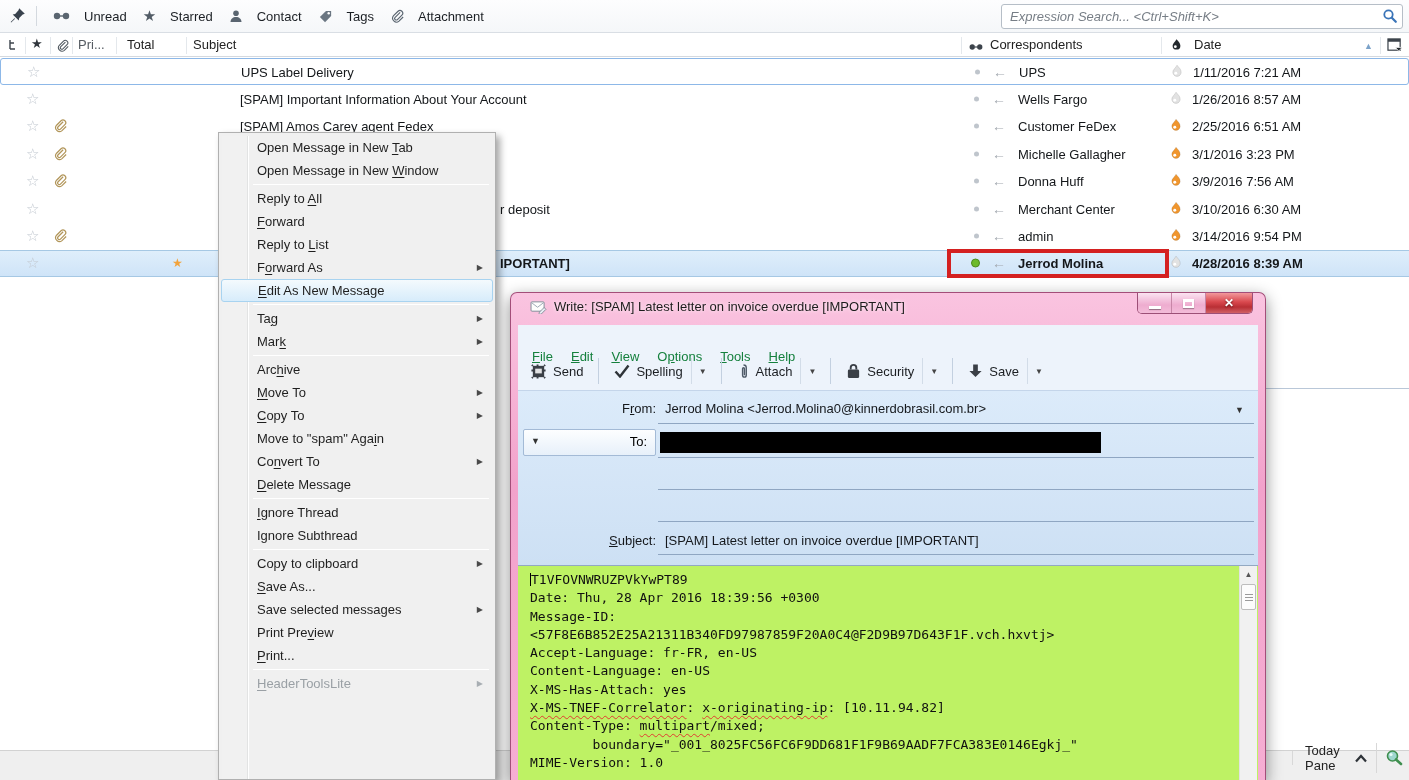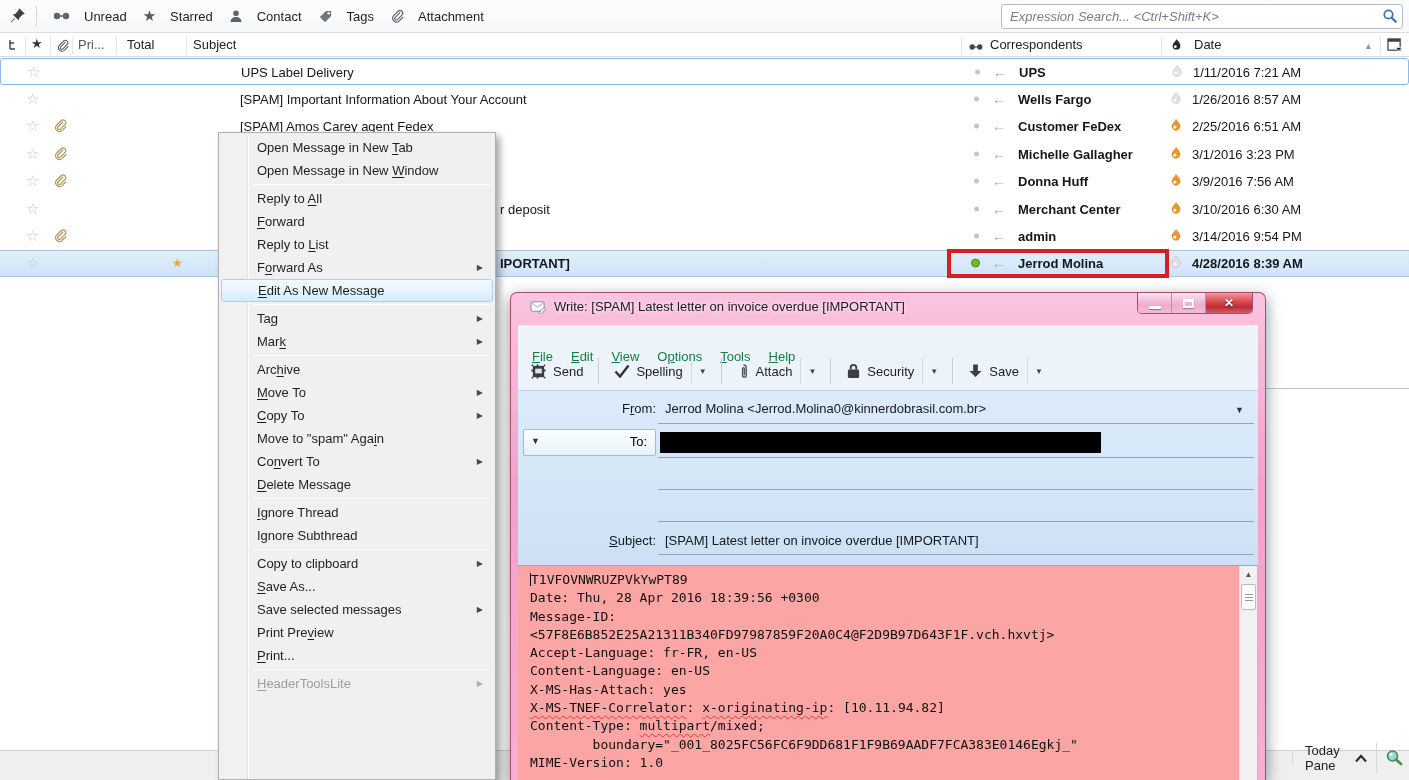--- a/index.html
+++ b/index.html
@@ -38,21 +38,21 @@
   .star-o { left:26px; color:#c3c9d1; font-size:15px; }
   .clip-c { left:53px; color:#b2965a; }
   .flag-c { left:172px; color:#f2a33c; font-size:12px; }
   .subj { left:193px;margin-left:47px; }
   .row.selected .subj { left:188px; }
   .subj-tail { left:500px; }
   .dot { left:974px; width:5px; height:5px; border-radius:50%; background:#bfc5cc; }
   .dot.green { left:971px; width:9px; height:9px; background:var(--dot_green);
     border:1px solid #4e8a1f; }
   .arr { left:992px; color:#a3a9b0; font-weight:bold; font-size:14px; }
-  .corr-name { left:1018px;font-weight:bold; }
+  .corr-name { left:1018px; }
   .flame-c { left:1169px; }
   .flame-c svg { display:block; }
   .flame-c { color:var(--flame_gray); }
   .flame-c.orange { color:var(--flame_orange); }
   .date { left:1192px; }
   .redbox { position:absolute; border:4px solid var(--accent_red); z-index:3; }
 
   
   .ctx-menu { left:218px; top:132px; width:278px; height:648px; z-index:20;
     background:#f0f0f0; border:1px solid #b0b0b0; padding:3px 2px;
@@ -105,21 +105,21 @@
   .flabel { z-index:12; width:136px; text-align:right; font-size:13px; color:#15181c; }
   .fvalue { z-index:12; font-size:13px; color:#15181c; white-space:nowrap; }
   .fline { z-index:12; height:1px; background:#8fa6c2; }
   .fcaret { z-index:13; font-size:9px; color:#333; }
   .to-combo { left:523px; top:429px; width:133px; height:27px; z-index:12;
     border:1px solid #a3bad6; border-radius:2px; background:linear-gradient(#fdfeff,#e7f0fa); }
   .to-combo .fcaret { position:absolute; left:7px; top:6px; }
   .to-combo .to-label { position:absolute; right:8px; top:4px; font-size:13px; }
   .blackbar { left:660px; top:432px; width:441px; height:21px; background:#000; z-index:12; }
 
-  .wbody { left:518px; top:565px; width:740px; height:215px; z-index:11; background:#fca5a5;
+  .wbody { left:518px; top:565px; width:740px; height:215px; z-index:11; background:#bef264;
     border-top:1px solid #93a9c2; padding:5px 30px 0 12px;
     font-family:"DejaVu Sans Mono", monospace; font-size:13px; line-height:18.3px; color:#101010; }
   .body-line { white-space:pre; }
   .squiggle { text-decoration:underline; text-decoration-style:wavy;
     text-decoration-color:#e03c31; text-decoration-thickness:1px; text-underline-offset:3px; }
   .caret-bar { display:inline-block; width:1px; height:13px; background:#000;
     vertical-align:-2px; }
   .wscroll { left:1239px; top:566px; width:18px; height:214px; z-index:12; background:#f1f1f1;
     border-left:1px solid #e2e2e2; }
   .wscroll .sbtn { height:16px; display:flex; align-items:center; justify-content:center;

